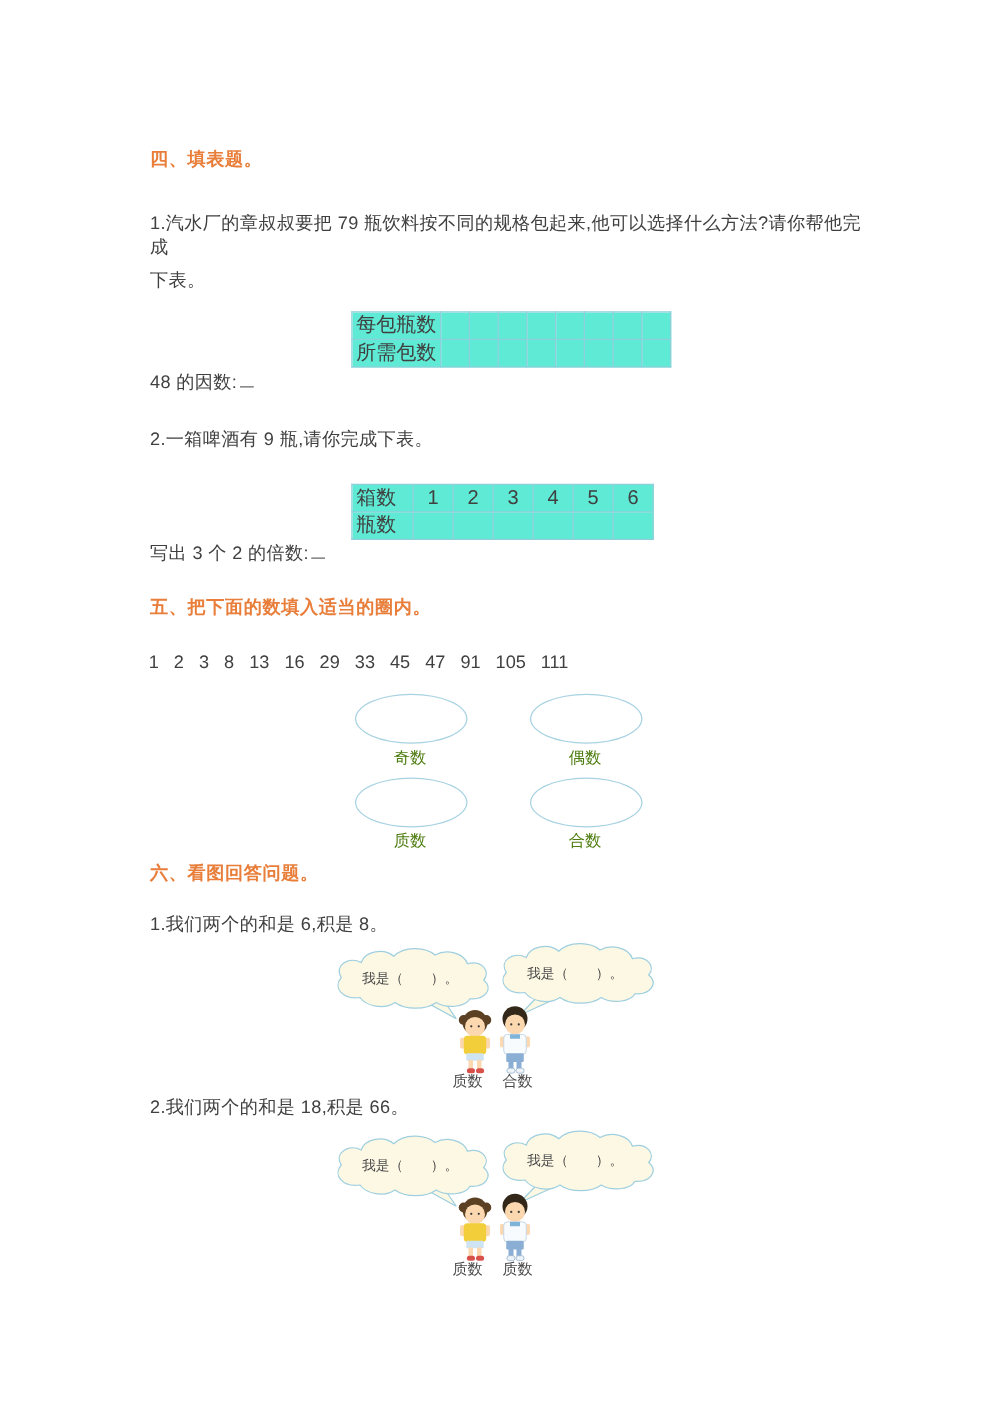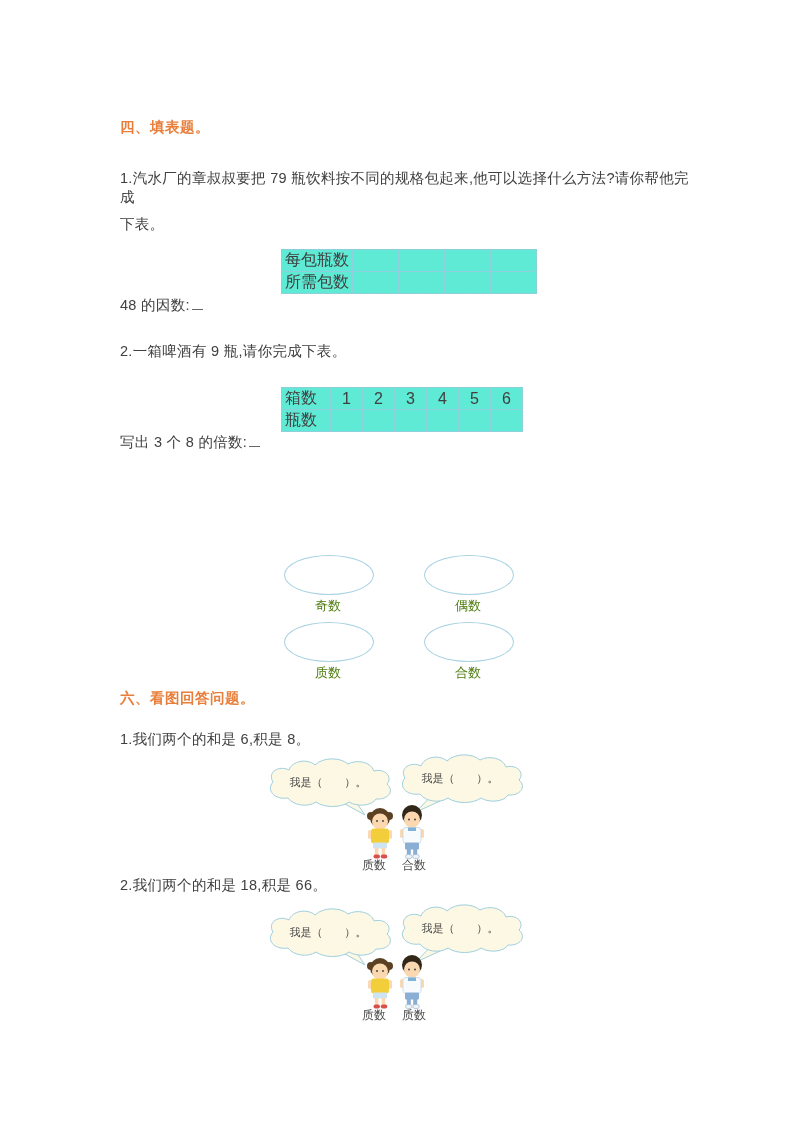--- a/index.html
+++ b/index.html
@@ -83,23 +83,25 @@
       <td class="cell"></td>
       <td class="cell"></td>
       <td class="cell"></td>
       <td class="cell"></td>
       <td class="cell"></td>
       <td class="cell"></td>
     </tr>
   </tbody>
     </table>
 
-  <div class="abs body-text" style="left:120px;top:421px;"><span>写出 3 个 8 的倍数:</span><span class="blank"></span></div>
-
-
+  <div class="abs body-text" style="left:120px;top:421px;"><span>写出 3 个 2 的倍数:</span><span class="blank"></span></div>
+
+  <div class="abs heading" style="left:120px;top:464px;">五、把下面的数填入适当的圈内。</div>
+
+  <div class="abs numbers-line" style="left:119px;top:510px;">1 2 3 8 13 16 29 33 45 47 91 105 111</div>
 
   <div class="abs oval" style="left:284px;top:543px;"></div>
   <div class="abs oval" style="left:424px;top:543px;"></div>
   <div class="abs oval-label" style="left:284px;top:585px;">奇数</div>
   <div class="abs oval-label" style="left:424px;top:585px;">偶数</div>
 
   <div class="abs oval" style="left:284px;top:610px;"></div>
   <div class="abs oval" style="left:424px;top:610px;"></div>
   <div class="abs oval-label" style="left:284px;top:652px;">质数</div>
   <div class="abs oval-label" style="left:424px;top:652px;">合数</div>

